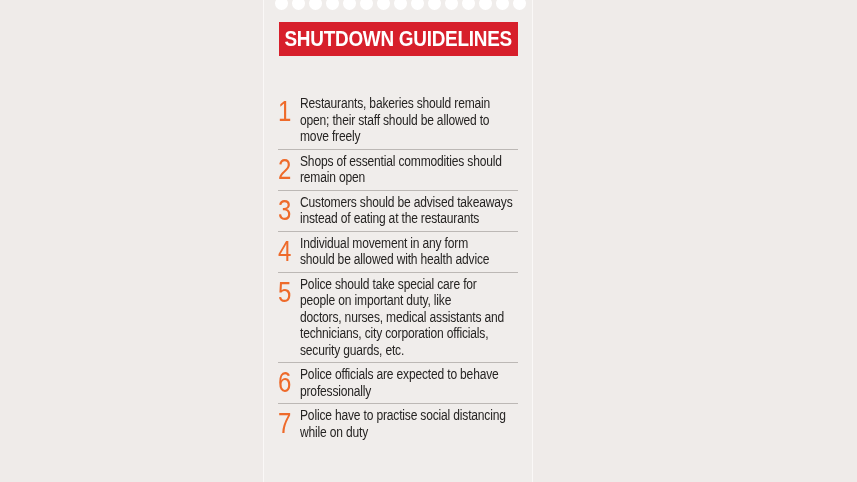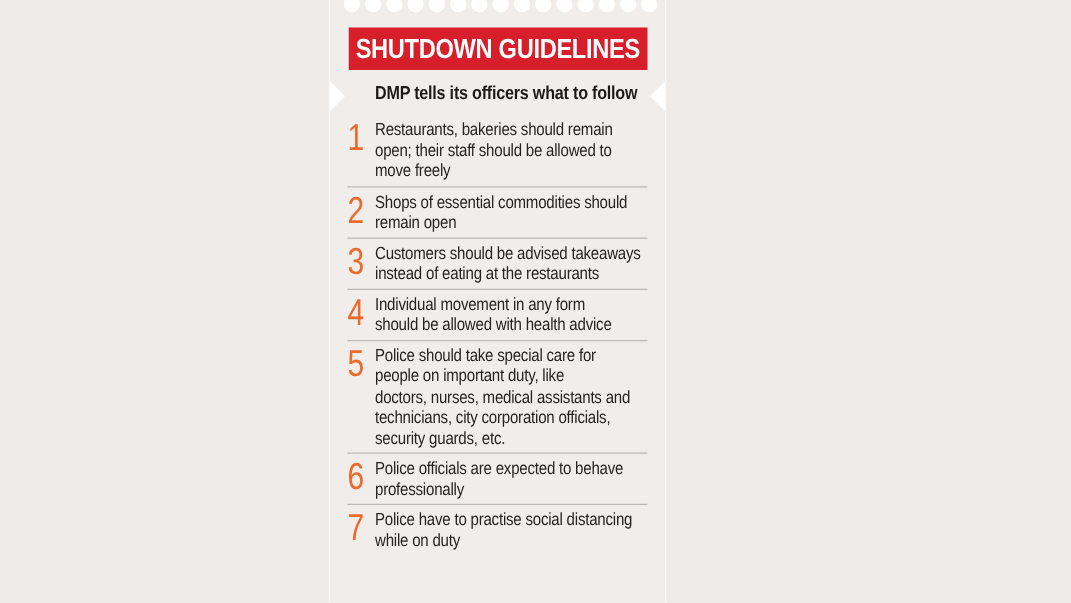--- a/index.html
+++ b/index.html
@@ -129,25 +129,20 @@
     <div class="dot"></div>
     <div class="dot"></div>
     <div class="dot"></div>
     <div class="dot"></div>
   </div>
 
   <div class="banner">
     <span>SHUTDOWN GUIDELINES</span>
   </div>
 
-  <div class="subtitle-row">
-    <div class="tri-left"></div>
-    <div class="subtitle">DMP tells its officers what to follow</div>
-    <div class="tri-right"></div>
-  </div>
 
   <div class="items">
     <div class="item">
       <div class="num">1</div>
       <div class="text">
         <span class="line">Restaurants, bakeries should remain</span>
         <span class="line">open; their staff should be allowed to</span>
         <span class="line">move freely</span>
       </div>
     </div>

